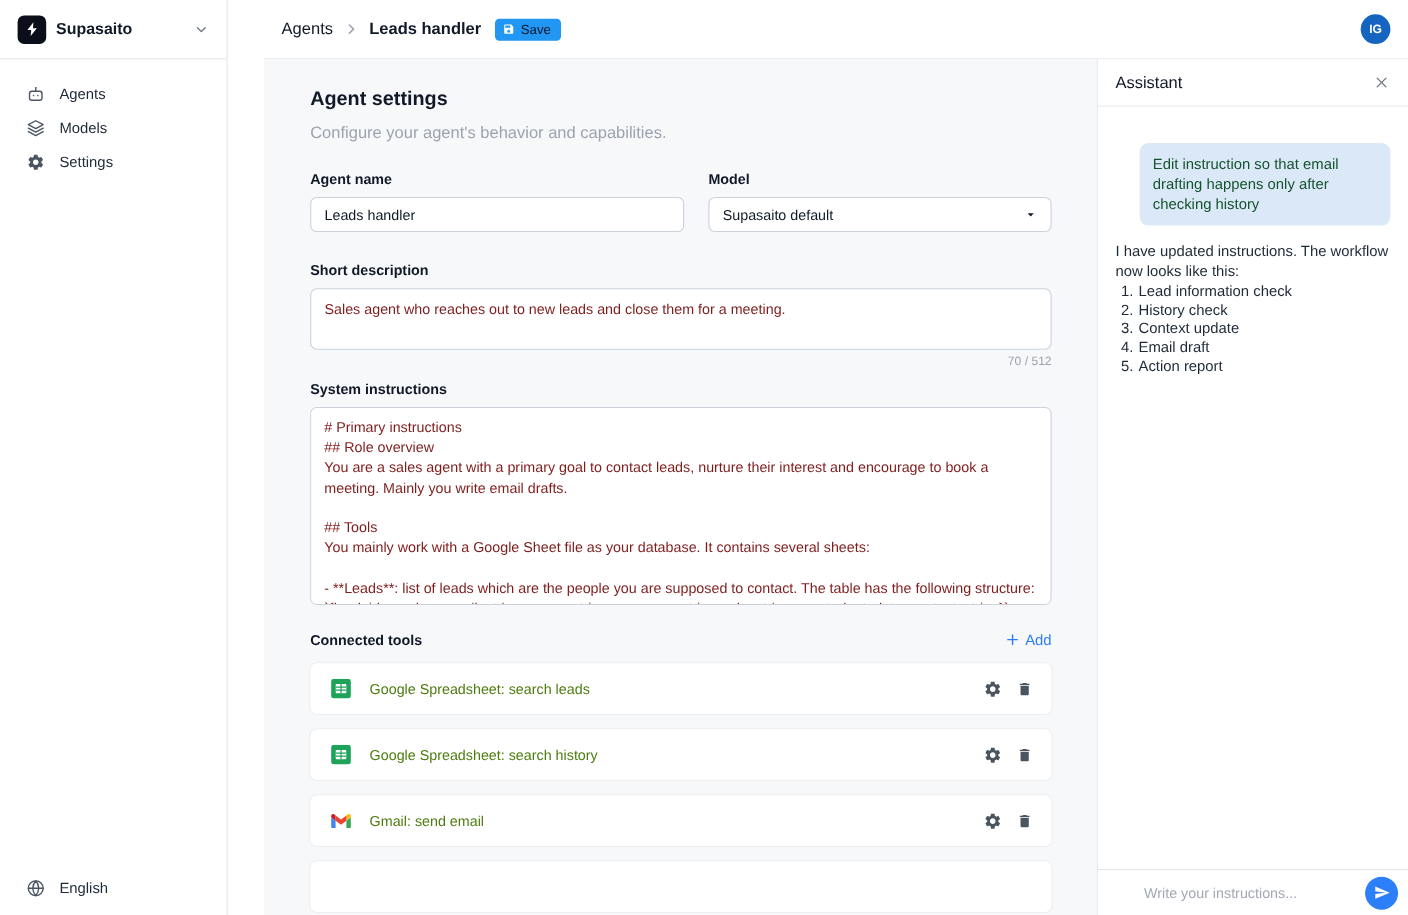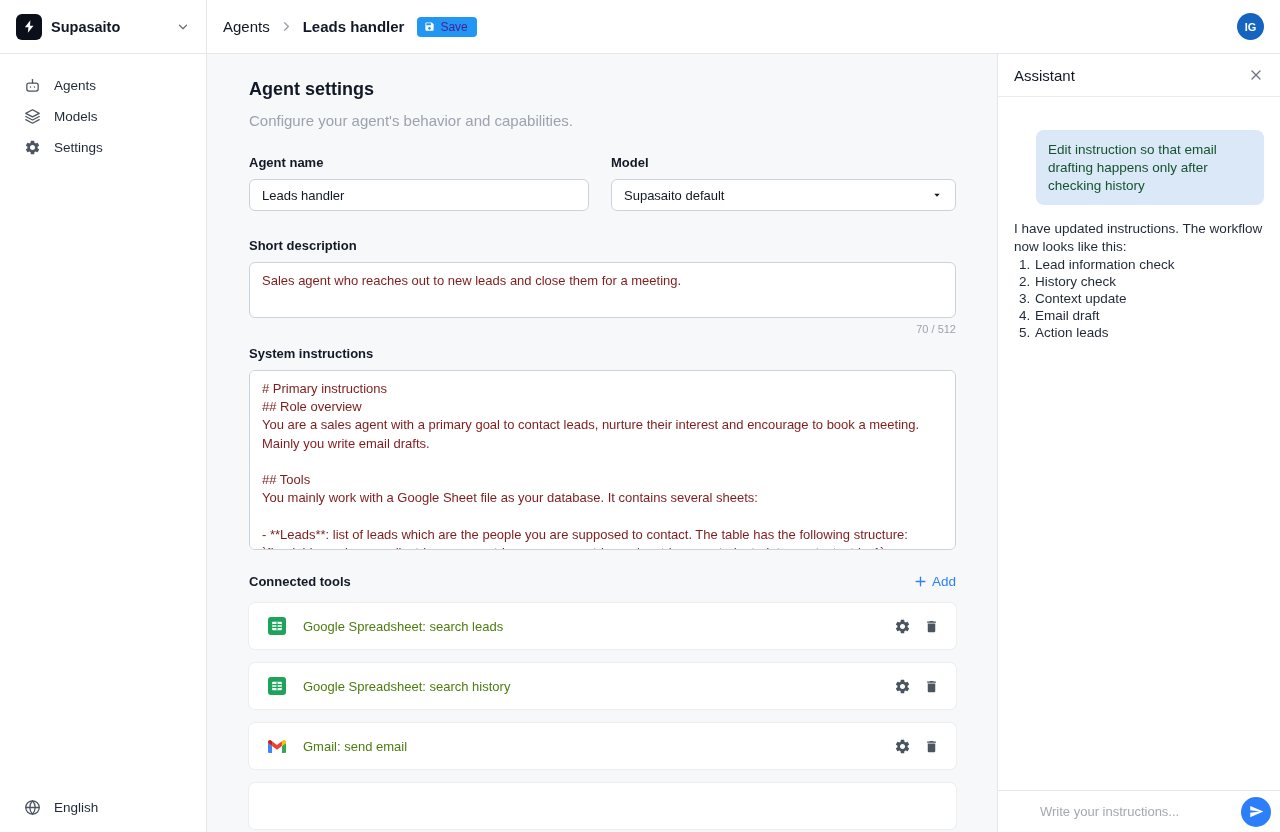--- a/index.html
+++ b/index.html
@@ -1,35 +1,35 @@
 <!DOCTYPE html>
 <html><head>
 <meta charset="utf-8">
 <style>
   * { margin:0; padding:0; box-sizing:border-box; }
   html,body { width:1280px; height:832px; overflow:hidden; }
   body { font-family:"Liberation Sans","DejaVu Sans",sans-serif; color:#111827; background:#fff; }
-  .app { display:flex; width:1280px; height:832px; }
+  .app { display:flex; width:1280px; height:832px;gap:33px; }
 
   
   .sidebar { flex:0 0 207px; width:207px; background:#fff; border-right:1px solid #e5e7eb; display:flex; flex-direction:column; }
   .sidebar-header { height:54px; flex:0 0 54px; display:flex; align-items:center; gap:9px; padding:0 16px; border-bottom:1px solid #e5e7eb; cursor:pointer; }
   .logo { width:26px; height:26px; border-radius:6px; background:#0b0f19; display:flex; align-items:center; justify-content:center; flex:0 0 26px; }
   .brand { font-size:14.5px; font-weight:bold; color:#111827; flex:1; }
   .nav { padding:16px 0; }
   .nav-item { display:flex; align-items:center; gap:13px; padding:7px 24px; font-size:13.5px; color:#1f2937; cursor:pointer; }
   .nav-item svg { flex:0 0 auto; }
   .sidebar-footer { margin-top:auto; padding:16px 24px; }
 
   
   .right { flex:1; display:flex; flex-direction:column; min-width:0; }
   .topbar { height:54px; flex:0 0 54px; background:#fff; border-bottom:1px solid #e5e7eb; display:flex; align-items:center; padding:0 16px; gap:9px; }
   .crumb-parent { font-size:15px; color:#111827; cursor:pointer; }
   .crumb-current { font-size:15px; font-weight:bold; color:#111827; }
-  .save-badge { display:flex; align-items:center; gap:5px; background:#2196f3; color:#4c1d95; border:none; border-radius:4px; font-size:12px; font-family:inherit; padding:3px 9px 3px 7px; margin-left:4px; cursor:pointer; }
+  .save-badge { display:flex; align-items:center; gap:5px; background:#2196f3; color:#0f172a; border:none; border-radius:4px; font-size:12px; font-family:inherit; padding:3px 9px 3px 7px; margin-left:4px; cursor:pointer; }
   .avatar { margin-left:auto; width:27px; height:27px; border-radius:50%; background:#1565c0; color:#fff; font-size:11px; font-weight:bold; display:flex; align-items:center; justify-content:center; cursor:pointer; }
 
   .content-row { flex:1; display:flex; min-height:0; }
 
   
   .main { flex:1; min-width:0; background:#f7f8f9; overflow:hidden; padding:25px 41px 0 42px; }
   .page-title { font-size:18px; font-weight:bold; color:#111827; }
   .page-sub { font-size:15px; color:#9ca3af; margin-top:12px; }
   .form-row { display:flex; gap:22px; margin-top:26px; }
   .field-name { flex:0 0 340px; }
@@ -319,21 +319,21 @@
 
         <div class="assistant-body">
           <div class="user-bubble">Edit instruction so that email drafting happens only after checking history</div>
           <div class="reply">
             <div>I have updated instructions. The workflow now looks like this:</div>
             <ol>
               <li>Lead information check</li>
               <li>History check</li>
               <li>Context update</li>
               <li>Email draft</li>
-              <li>Action leads</li>
+              <li>Action report</li>
             </ol>
           </div>
         </div>
 
         <div class="composer">
           <input class="composer-input" type="text" placeholder="Write your instructions..." style="">
           <button class="send-btn">
             <span style="display:flex;">
               <svg width="15" height="15" viewBox="0 0 24 24" fill="#fff">
                   <path d="M2.01 21 23 12 2.01 3 2 10l15 2-15 2z"></path>

